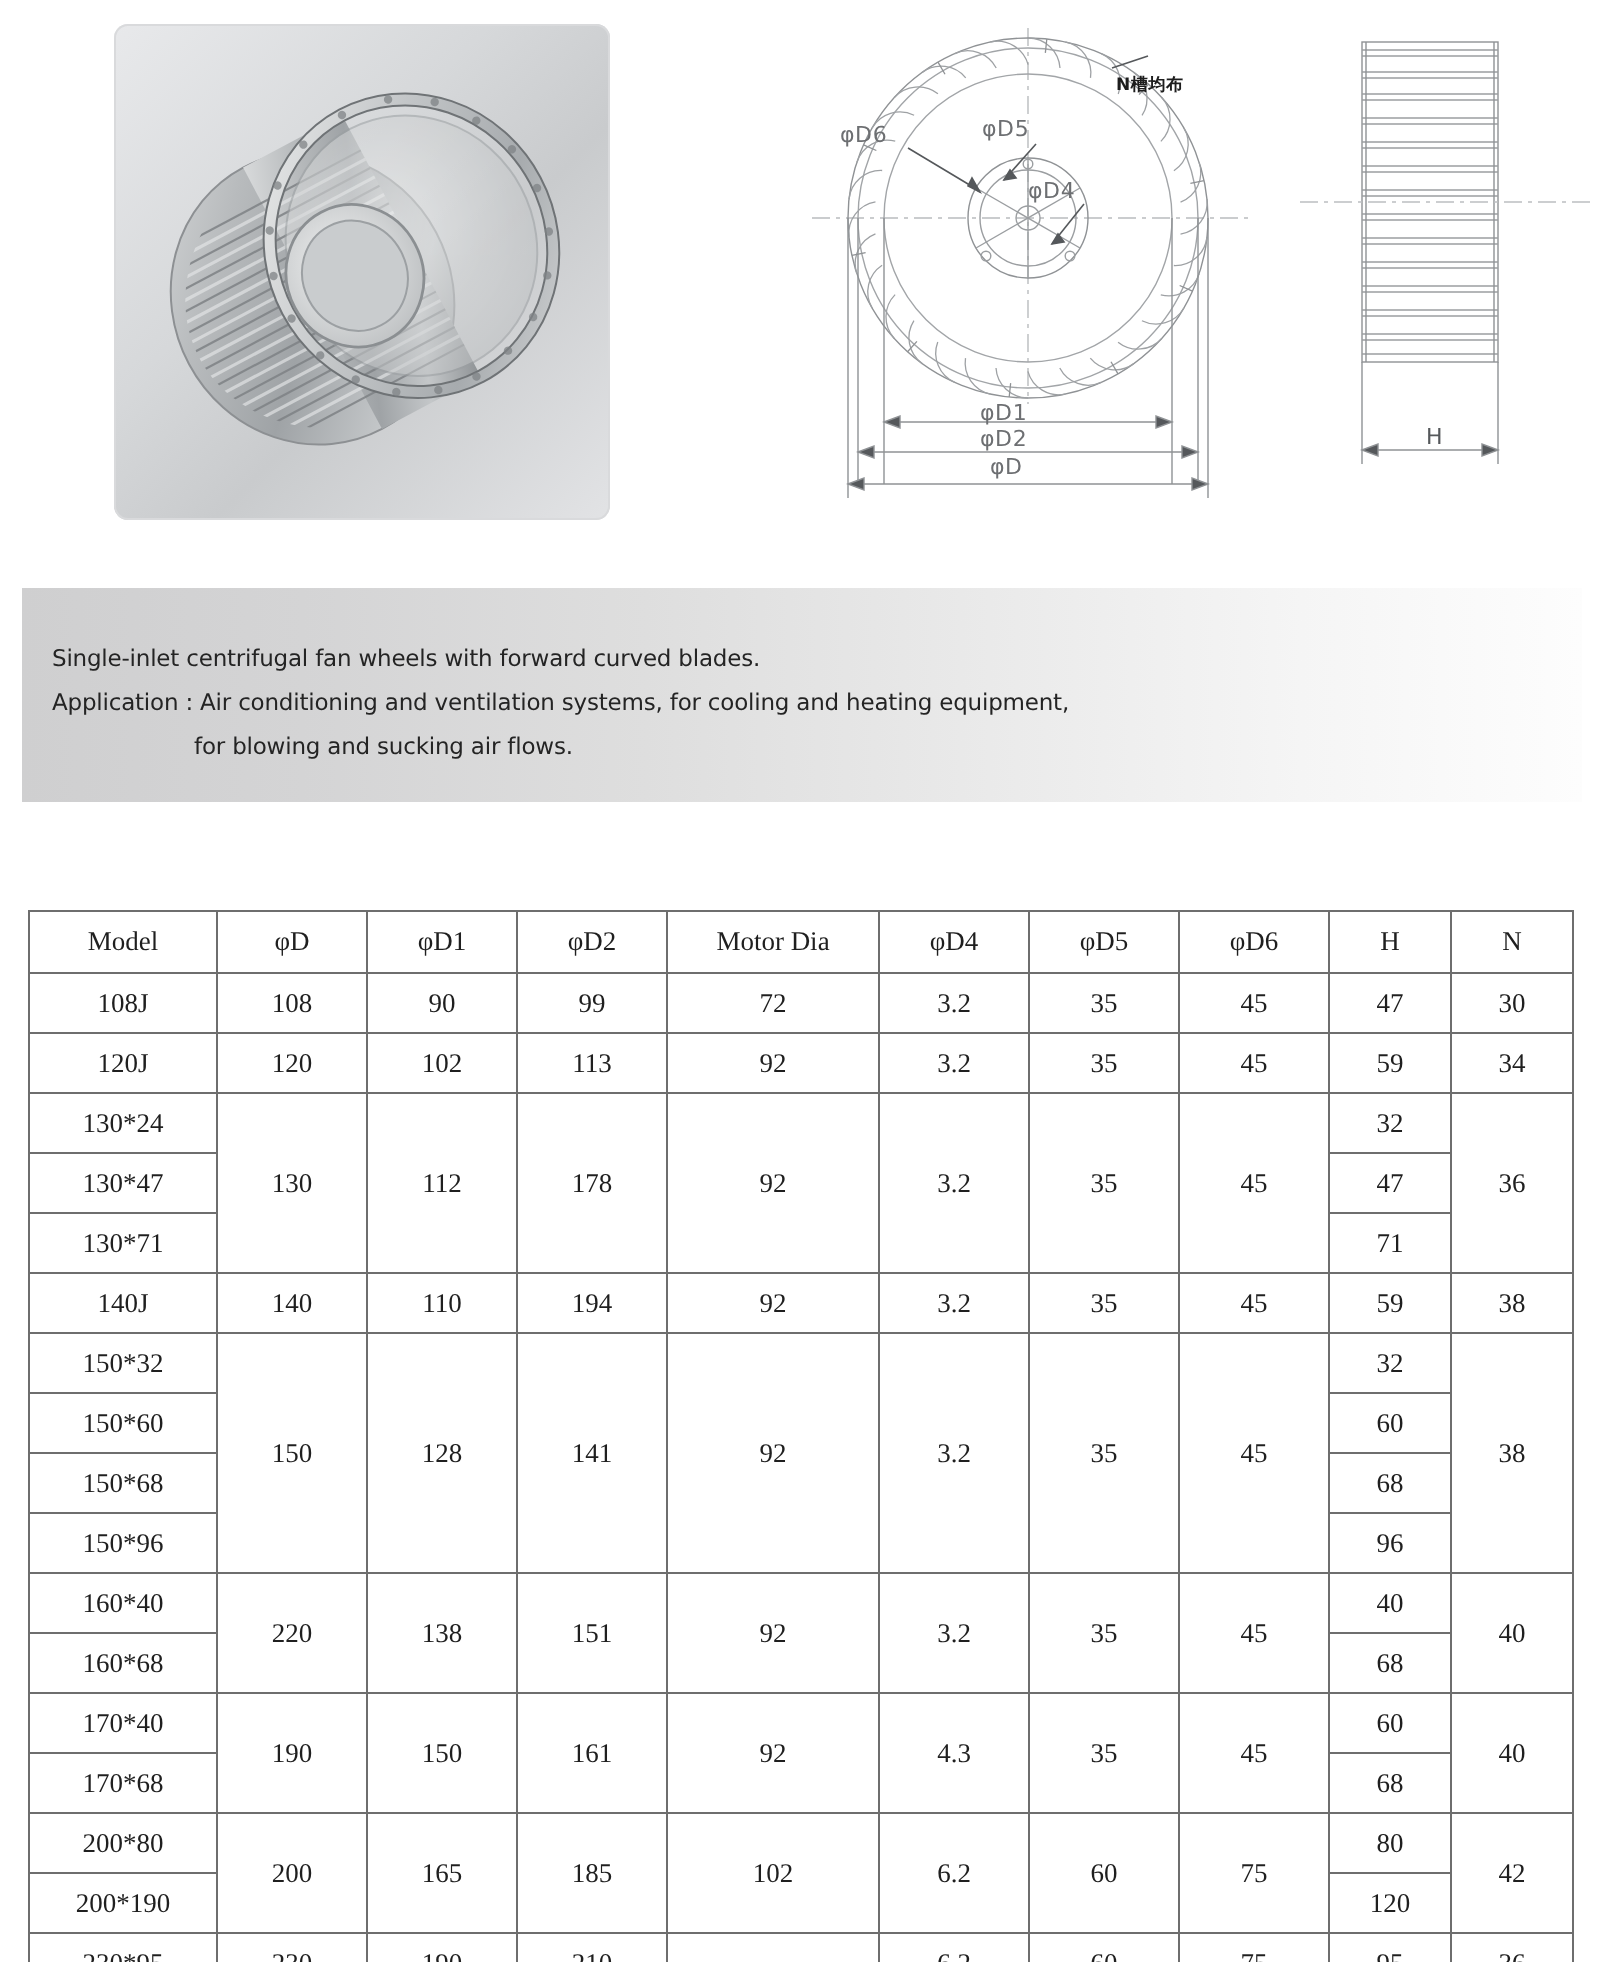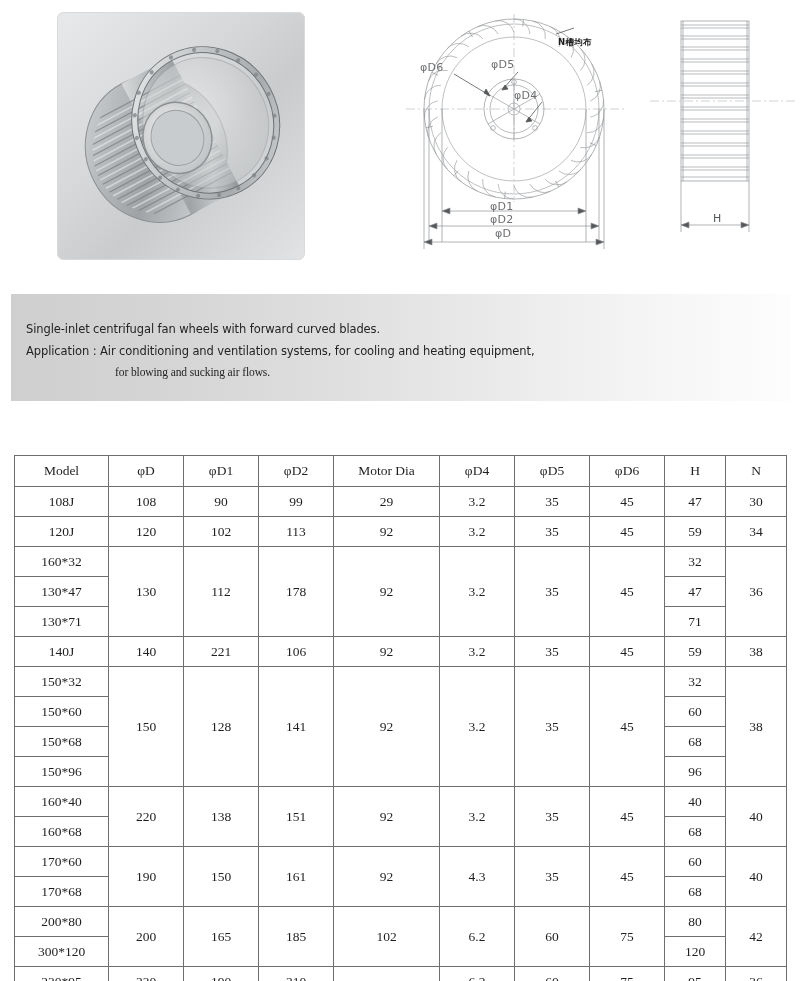--- a/index.html
+++ b/index.html
@@ -85,21 +85,21 @@
     position: absolute;
     left: 15px;
     font-family: "DejaVu Sans", sans-serif;
     font-size: 11.5px;
     color: #242424;
     white-space: nowrap;
     letter-spacing: -.1px;
   }
   #desc-line-1 { top: 28px; }
   #desc-line-2 { top: 50px; }
-  #desc-line-3 { top: 72px; left: 104px; font-family: Liberation Serif, serif; }
+  #desc-line-3 { top: 72px; left: 86px; }
 
   
   #spec-table-wrap {
     position: absolute;
     left: 14px; top: 455px;
     width: 772px;
   }
   table#spec-table {
     border-collapse: collapse;
     width: 772px;
@@ -434,41 +434,41 @@
           <th>H</th>
           <th>N</th>
         </tr>
     </thead>
     <tbody id="table-body">
         <tr>
           <td>108J</td>
           <td>108</td>
           <td>90</td>
           <td>99</td>
-          <td>29</td>
+          <td>72</td>
           <td>3.2</td>
           <td>35</td>
           <td>45</td>
           <td>47</td>
           <td>30</td>
         </tr>
         <tr>
           <td>120J</td>
           <td>120</td>
           <td>102</td>
           <td>113</td>
           <td>92</td>
           <td>3.2</td>
           <td>35</td>
           <td>45</td>
           <td>59</td>
           <td>34</td>
         </tr>
         <tr>
-          <td>160*32</td>
+          <td>130*24</td>
           <td rowspan="3" class="merged">130</td>
           <td rowspan="3" class="merged">112</td>
           <td rowspan="3" class="merged">178</td>
           <td rowspan="3" class="merged">92</td>
           <td rowspan="3" class="merged">3.2</td>
           <td rowspan="3" class="merged">35</td>
           <td rowspan="3" class="merged">45</td>
           <td>32</td>
           <td rowspan="3" class="merged">36</td>
         </tr>
@@ -476,22 +476,22 @@
           <td>130*47</td>
           <td>47</td>
         </tr>
         <tr>
           <td>130*71</td>
           <td>71</td>
         </tr>
         <tr>
           <td>140J</td>
           <td>140</td>
-          <td>221</td>
-          <td>106</td>
+          <td>110</td>
+          <td>194</td>
           <td>92</td>
           <td>3.2</td>
           <td>35</td>
           <td>45</td>
           <td>59</td>
           <td>38</td>
         </tr>
         <tr>
           <td>150*32</td>
           <td rowspan="4" class="merged">150</td>
@@ -526,21 +526,21 @@
           <td rowspan="2" class="merged">35</td>
           <td rowspan="2" class="merged">45</td>
           <td>40</td>
           <td rowspan="2" class="merged">40</td>
         </tr>
         <tr>
           <td>160*68</td>
           <td>68</td>
         </tr>
         <tr>
-          <td>170*60</td>
+          <td>170*40</td>
           <td rowspan="2" class="merged">190</td>
           <td rowspan="2" class="merged">150</td>
           <td rowspan="2" class="merged">161</td>
           <td rowspan="2" class="merged">92</td>
           <td rowspan="2" class="merged">4.3</td>
           <td rowspan="2" class="merged">35</td>
           <td rowspan="2" class="merged">45</td>
           <td>60</td>
           <td rowspan="2" class="merged">40</td>
         </tr>
@@ -554,21 +554,21 @@
           <td rowspan="2" class="merged">165</td>
           <td rowspan="2" class="merged">185</td>
           <td rowspan="2" class="merged">102</td>
           <td rowspan="2" class="merged">6.2</td>
           <td rowspan="2" class="merged">60</td>
           <td rowspan="2" class="merged">75</td>
           <td>80</td>
           <td rowspan="2" class="merged">42</td>
         </tr>
         <tr>
-          <td>300*120</td>
+          <td>200*190</td>
           <td>120</td>
         </tr>
         <tr>
           <td>230*95</td>
           <td>230</td>
           <td>190</td>
           <td>210</td>
           <td></td>
           <td>6.2</td>
           <td>60</td>

